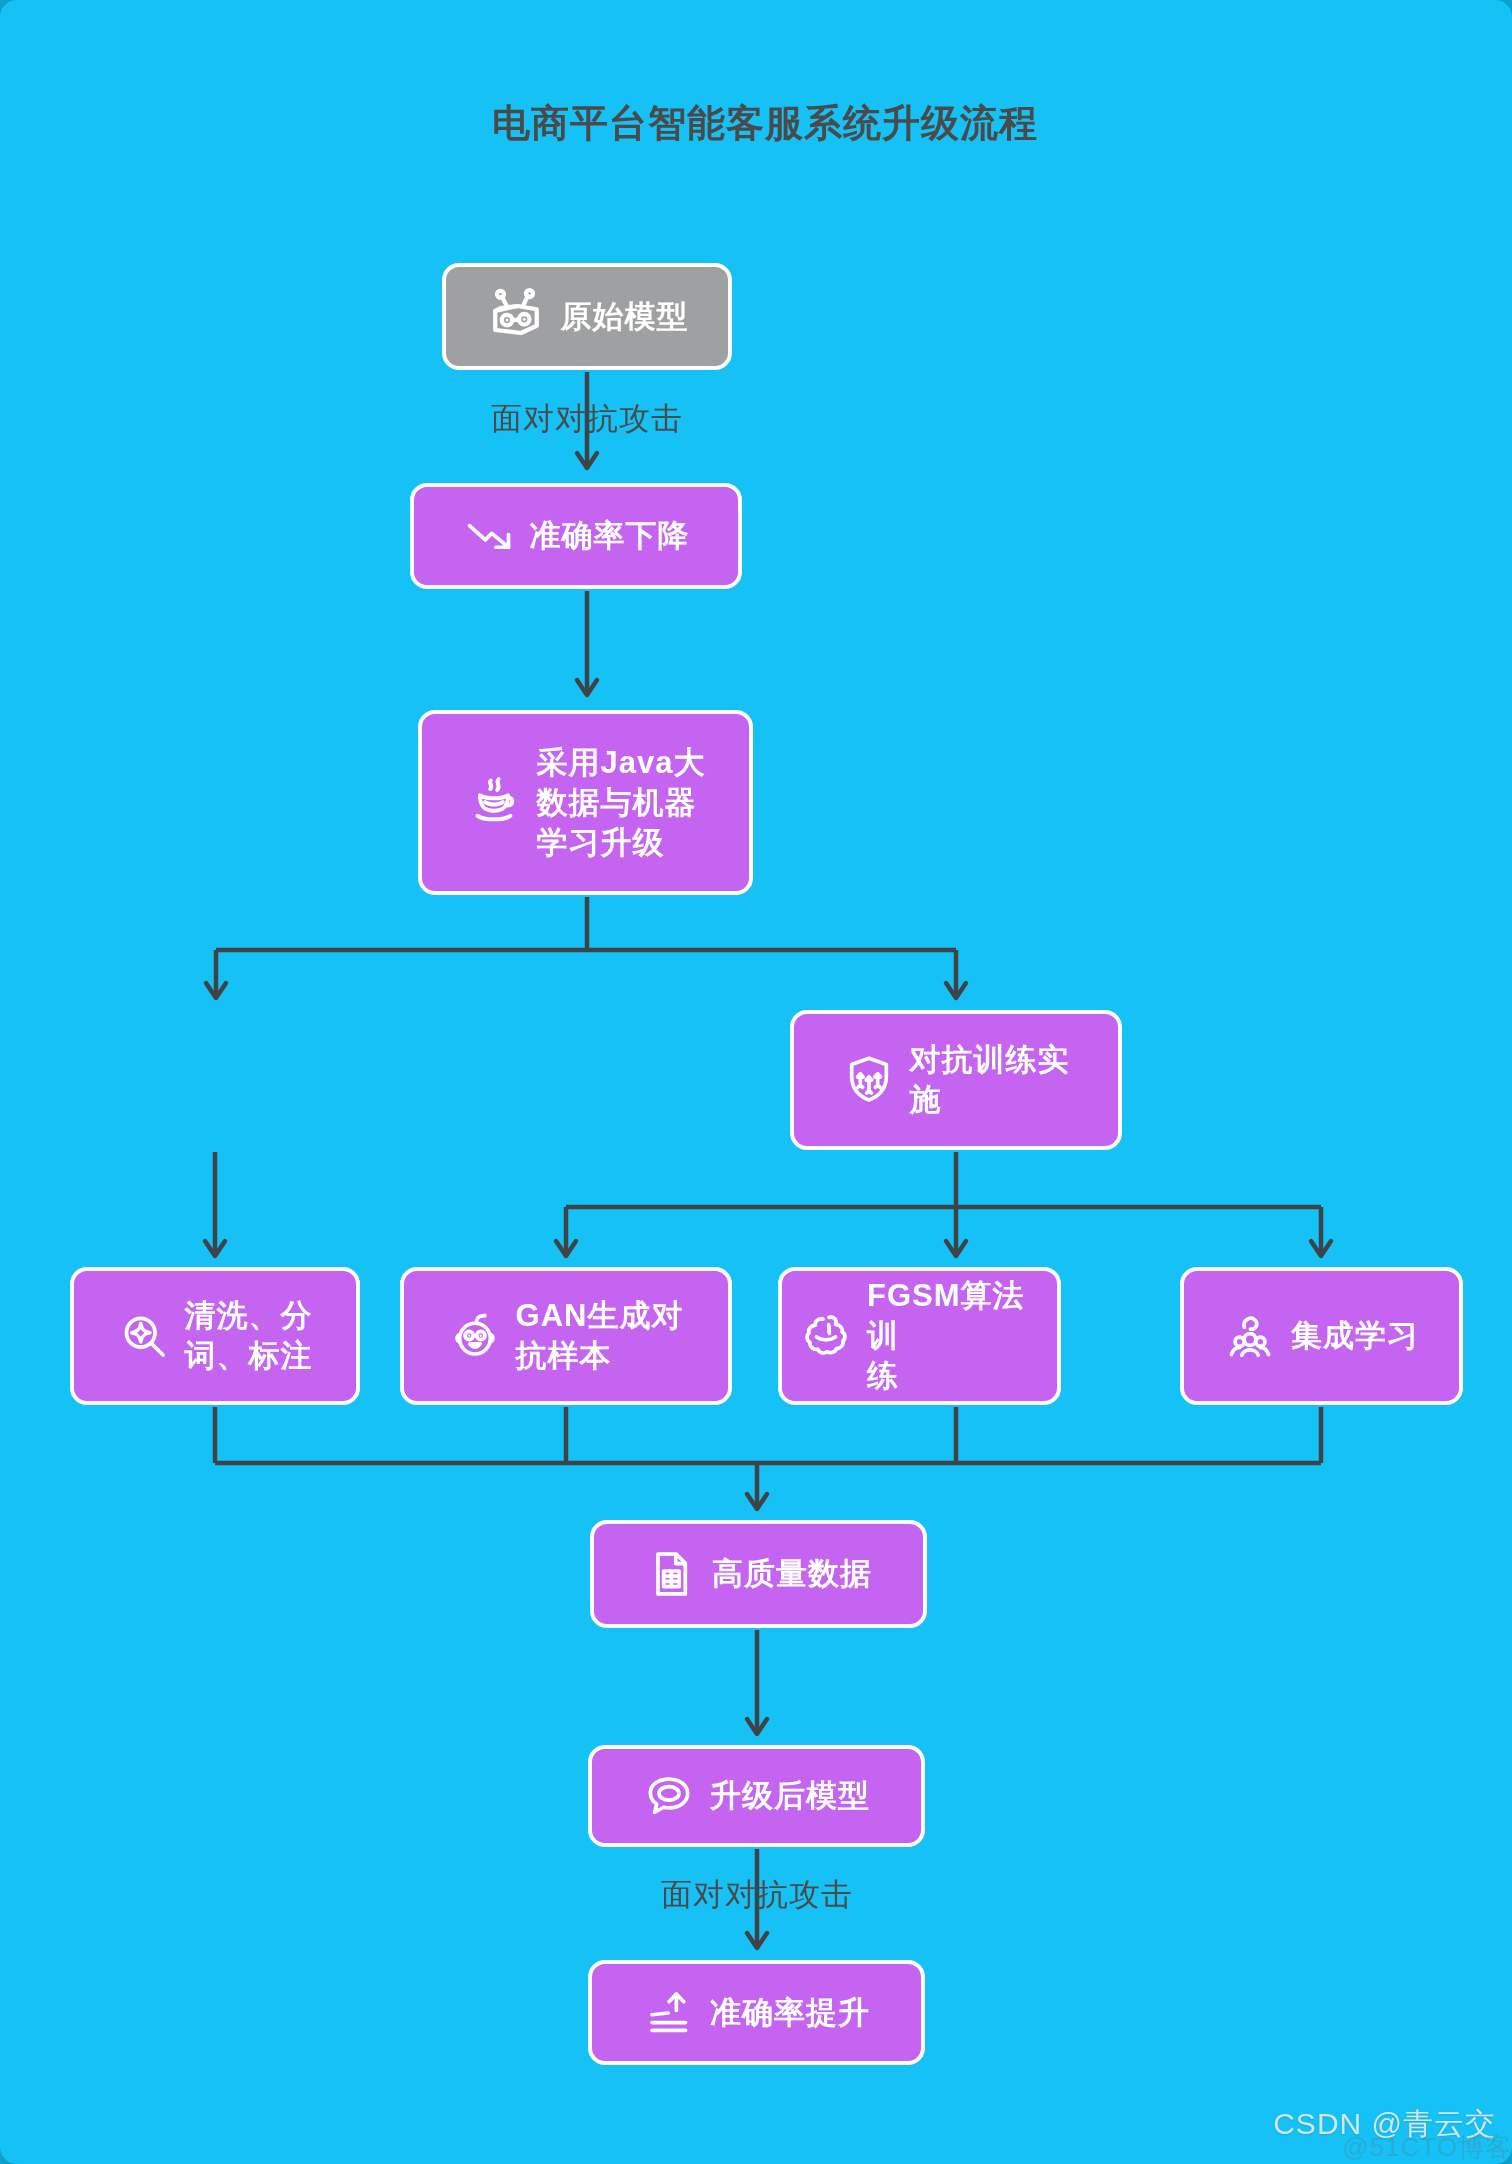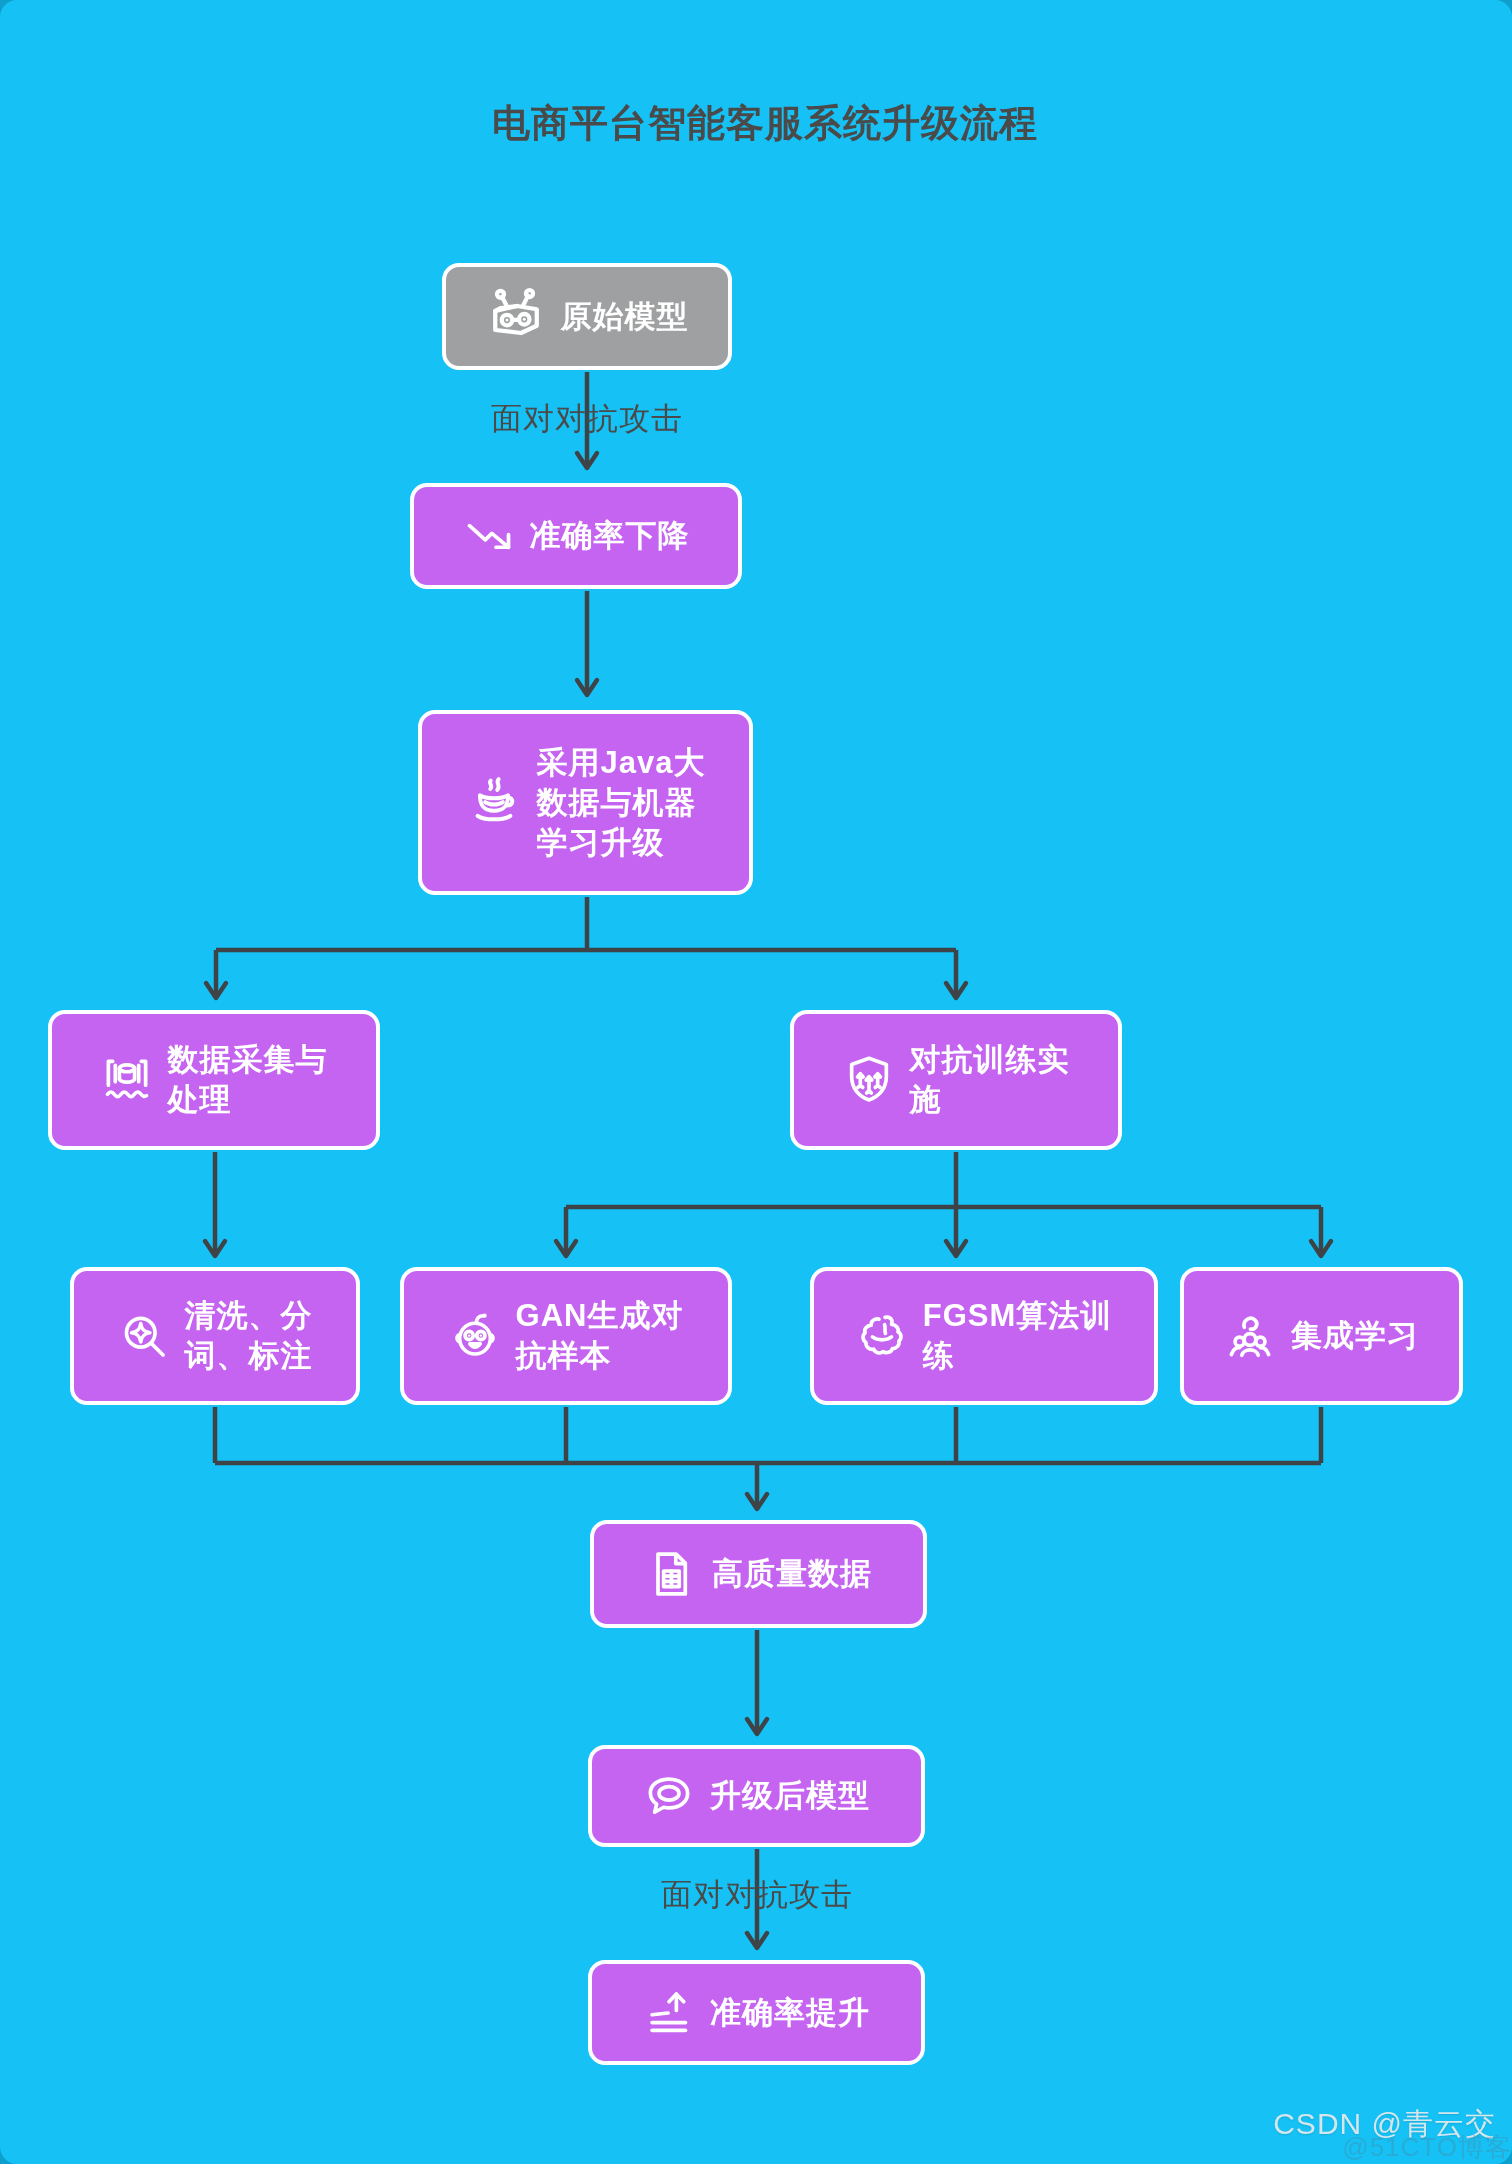--- a/index.html
+++ b/index.html
@@ -43,21 +43,21 @@
   #n-original .icon svg{width:60px;height:60px;}
   #n-java .icon svg{width:56px;height:56px;}
   
   #n-original   {left:442px;top:263px;width:290px;height:107px;}
   #n-accdown    {left:410px;top:483px;width:332px;height:106px;}
   #n-java       {left:418px;top:710px;width:335px;height:185px;}
   #n-datacollect{left:48px;top:1010px;width:332px;height:140px;}
   #n-advtrain   {left:790px;top:1010px;width:332px;height:140px;}
   #n-clean      {left:70px;top:1267px;width:290px;height:138px;}
   #n-gan        {left:400px;top:1267px;width:332px;height:138px;}
-  #n-fgsm       {left:778px;top:1267px;width:348px;height:138px;margin-left:32px;}
+  #n-fgsm       {left:778px;top:1267px;width:283px;height:138px;}
   #n-ensemble   {left:1180px;top:1267px;width:283px;height:138px;}
   #n-quality    {left:590px;top:1520px;width:337px;height:108px;}
   #n-upgraded   {left:588px;top:1745px;width:337px;height:102px;}
   #n-accup      {left:588px;top:1960px;width:337px;height:105px;}
   #edge-label-1 {left:437px;top:398px;}
   #edge-label-2 {left:607px;top:1874px;}
   .watermark{
     position:absolute;right:16px;top:2104px;
     font-size:30px;color:rgba(228,234,238,0.92);
     text-shadow:0 1px 2px rgba(0,0,0,0.12);
@@ -142,35 +142,20 @@
         <path class="ic" d="M8.2,11.6 C10.2,13 13.8,13 15.8,11.6"></path>
         <path class="ic" d="M18,9.6 C20.5,9.6 20.5,12.9 17.6,13.1"></path>
         <path class="ic" d="M5,17.5 C7.6,19.5 16.4,19.5 19,17.5"></path>
       </svg>
     </span>
     <span class="lbl">采用Java大
 数据与机器
 学习升级</span>
   </div>
 
-  <div class="node" id="n-datacollect">
-    <span class="icon">
-      <svg viewBox="0 0 24 24">
-        <path class="ic" d="M5.4,3.4 H3.4 V14.4"></path>
-        <path class="ic" d="M18.6,3.4 H20.6 V14.4"></path>
-        <path class="ic" d="M6.6,5.2 V12.8"></path>
-        <path class="ic" d="M17.4,5.2 V12.8"></path>
-        <ellipse class="ic" cx="12" cy="6.6" rx="3.5" ry="1.6"></ellipse>
-        <path class="ic" d="M8.5,6.6 V11.4 A3.5,1.6 0 0 0 15.5,11.4 V6.6"></path>
-        <path class="ic" d="M3,18.6 C4,17.2 5.1,17.2 6.1,18.6 C7.1,20 8.2,20 9.2,18.6 C10.2,17.2 11.3,17.2 12.3,18.6 C13.3,20 14.4,20 15.4,18.6 C16.4,17.2 17.5,17.2 18.5,18.6 C19.3,19.7 20.2,19.8 21,19.2"></path>
-      </svg>
-    </span>
-    <span class="lbl">数据采集与
-处理</span>
-  </div>
 
   <div class="node" id="n-advtrain">
     <span class="icon">
       <svg viewBox="0 0 24 24">
         <path class="ic" d="M12,2 L20,4.8 V10.5 C20,15.8 16.7,19.6 12,21.2 C7.3,19.6 4,15.8 4,10.5 V4.8 Z"></path>
         <path class="ic" d="M8,14.4 V9.2 M6.7,10.6 L8,9.1 L9.3,10.6 M6.9,15.4 L8,14.3 L9.1,15.4"></path>
         <path class="ic" d="M12,17 V10.6 M10.7,12 L12,10.5 L13.3,12 M10.9,18 L12,16.9 L13.1,18"></path>
         <path class="ic" d="M16,14.4 V9.2 M14.7,10.6 L16,9.1 L17.3,10.6 M14.9,15.4 L16,14.3 L17.1,15.4"></path>
       </svg>
     </span>

